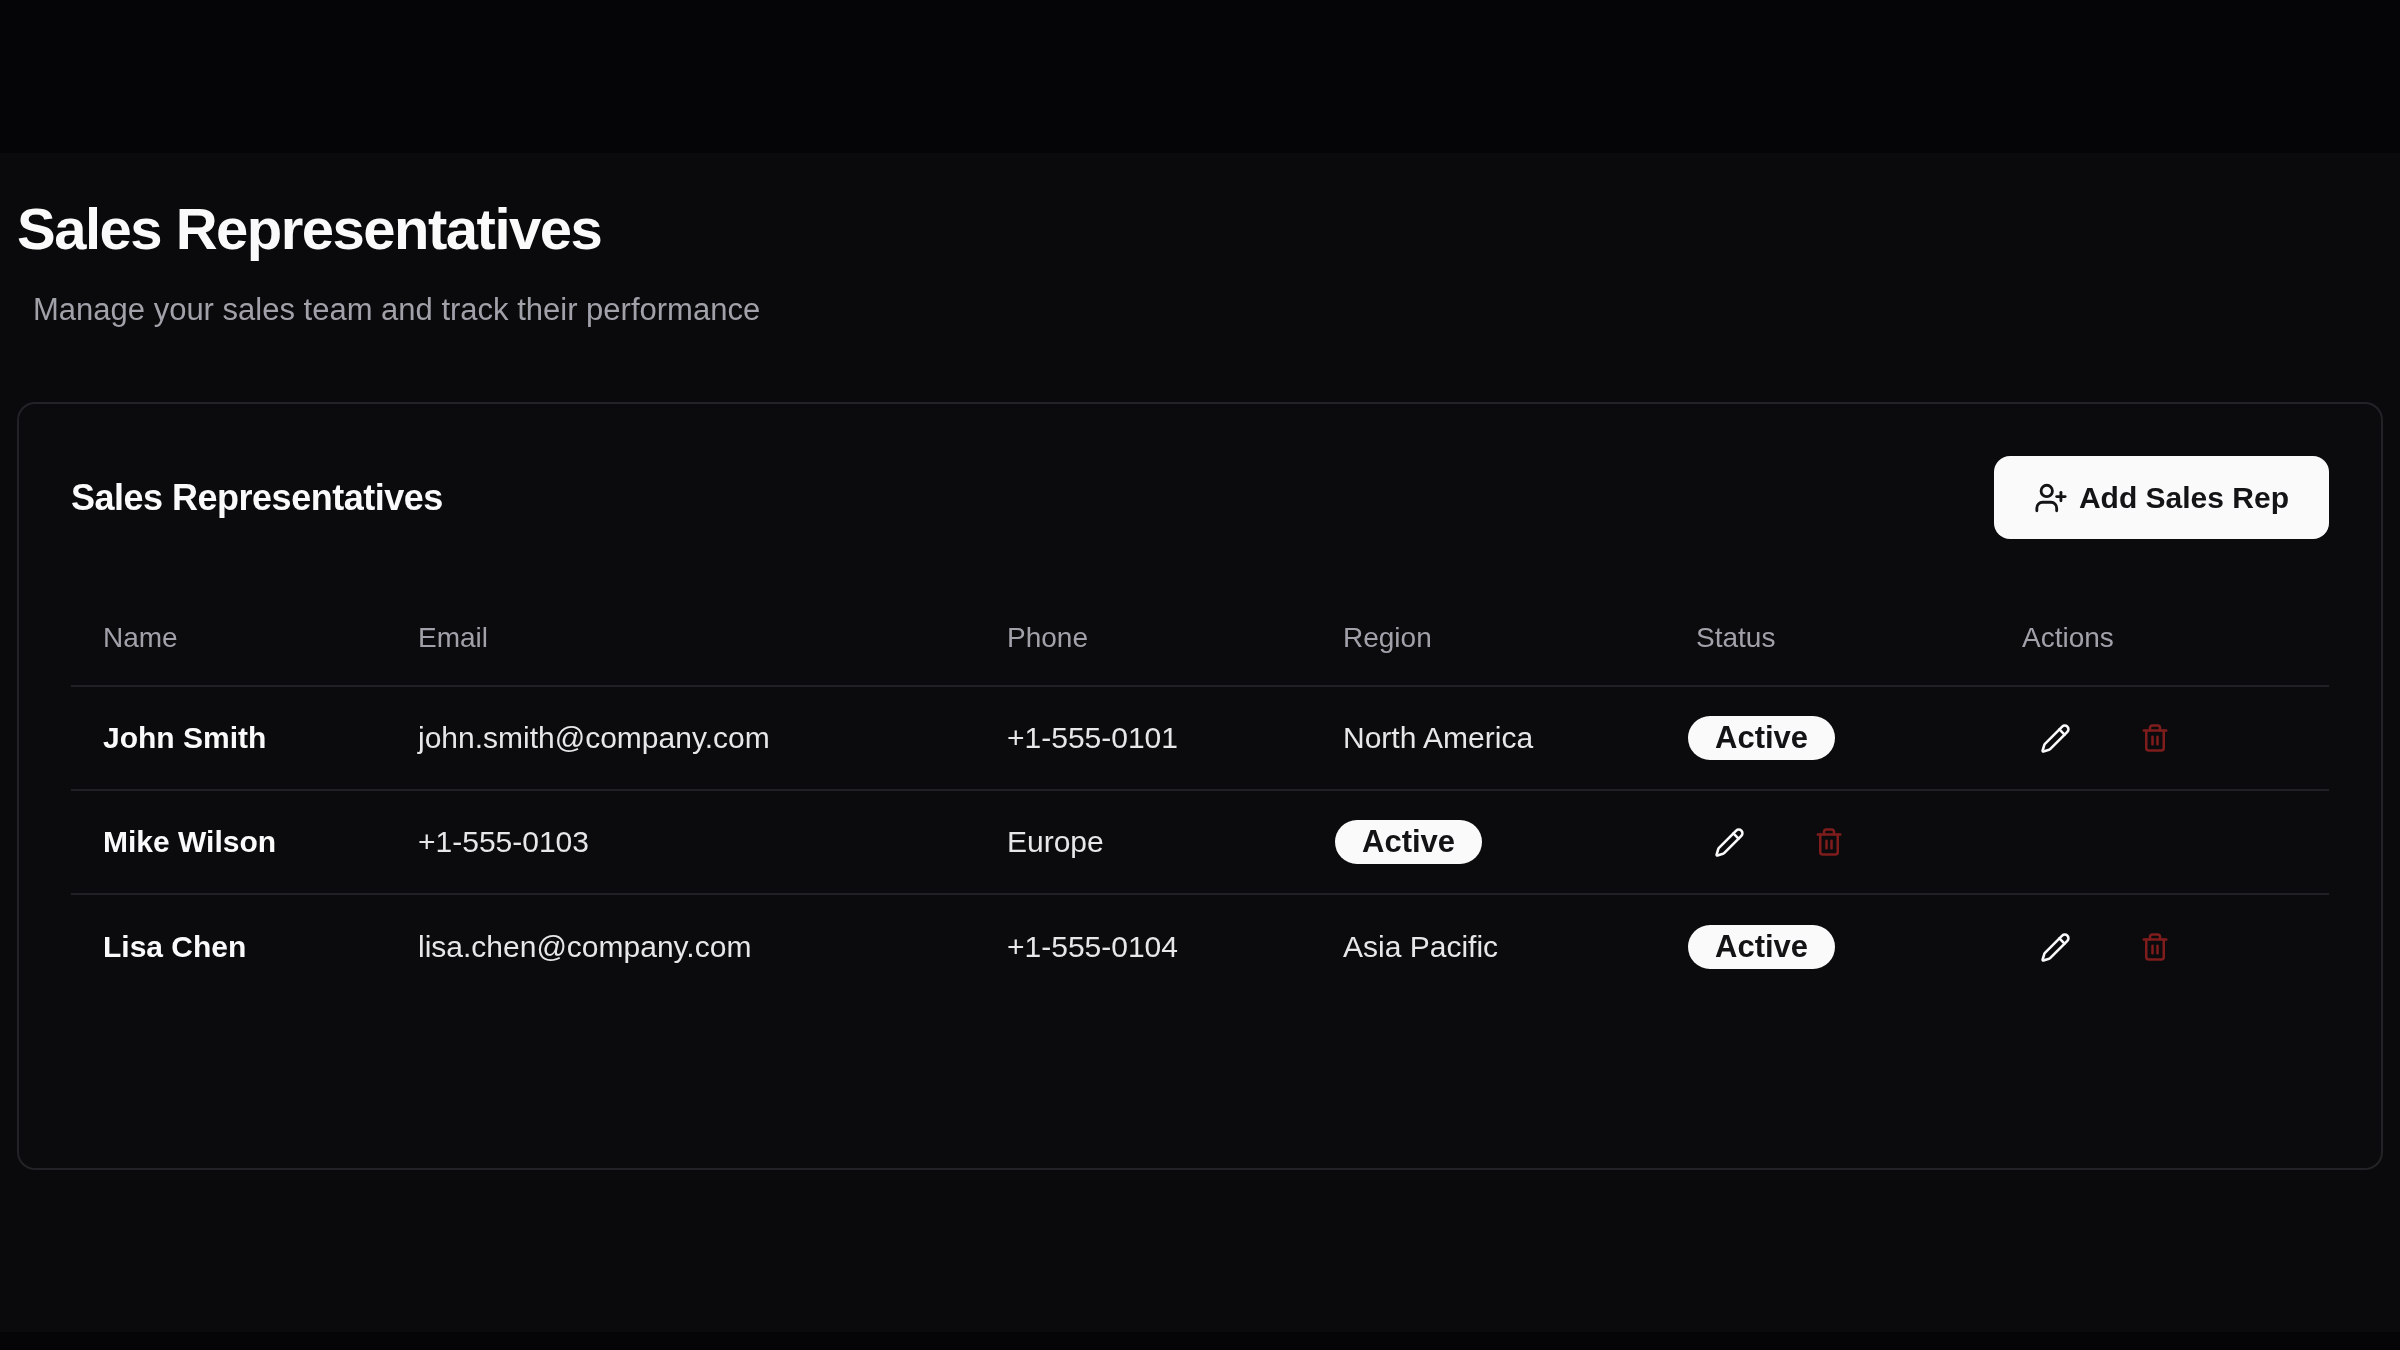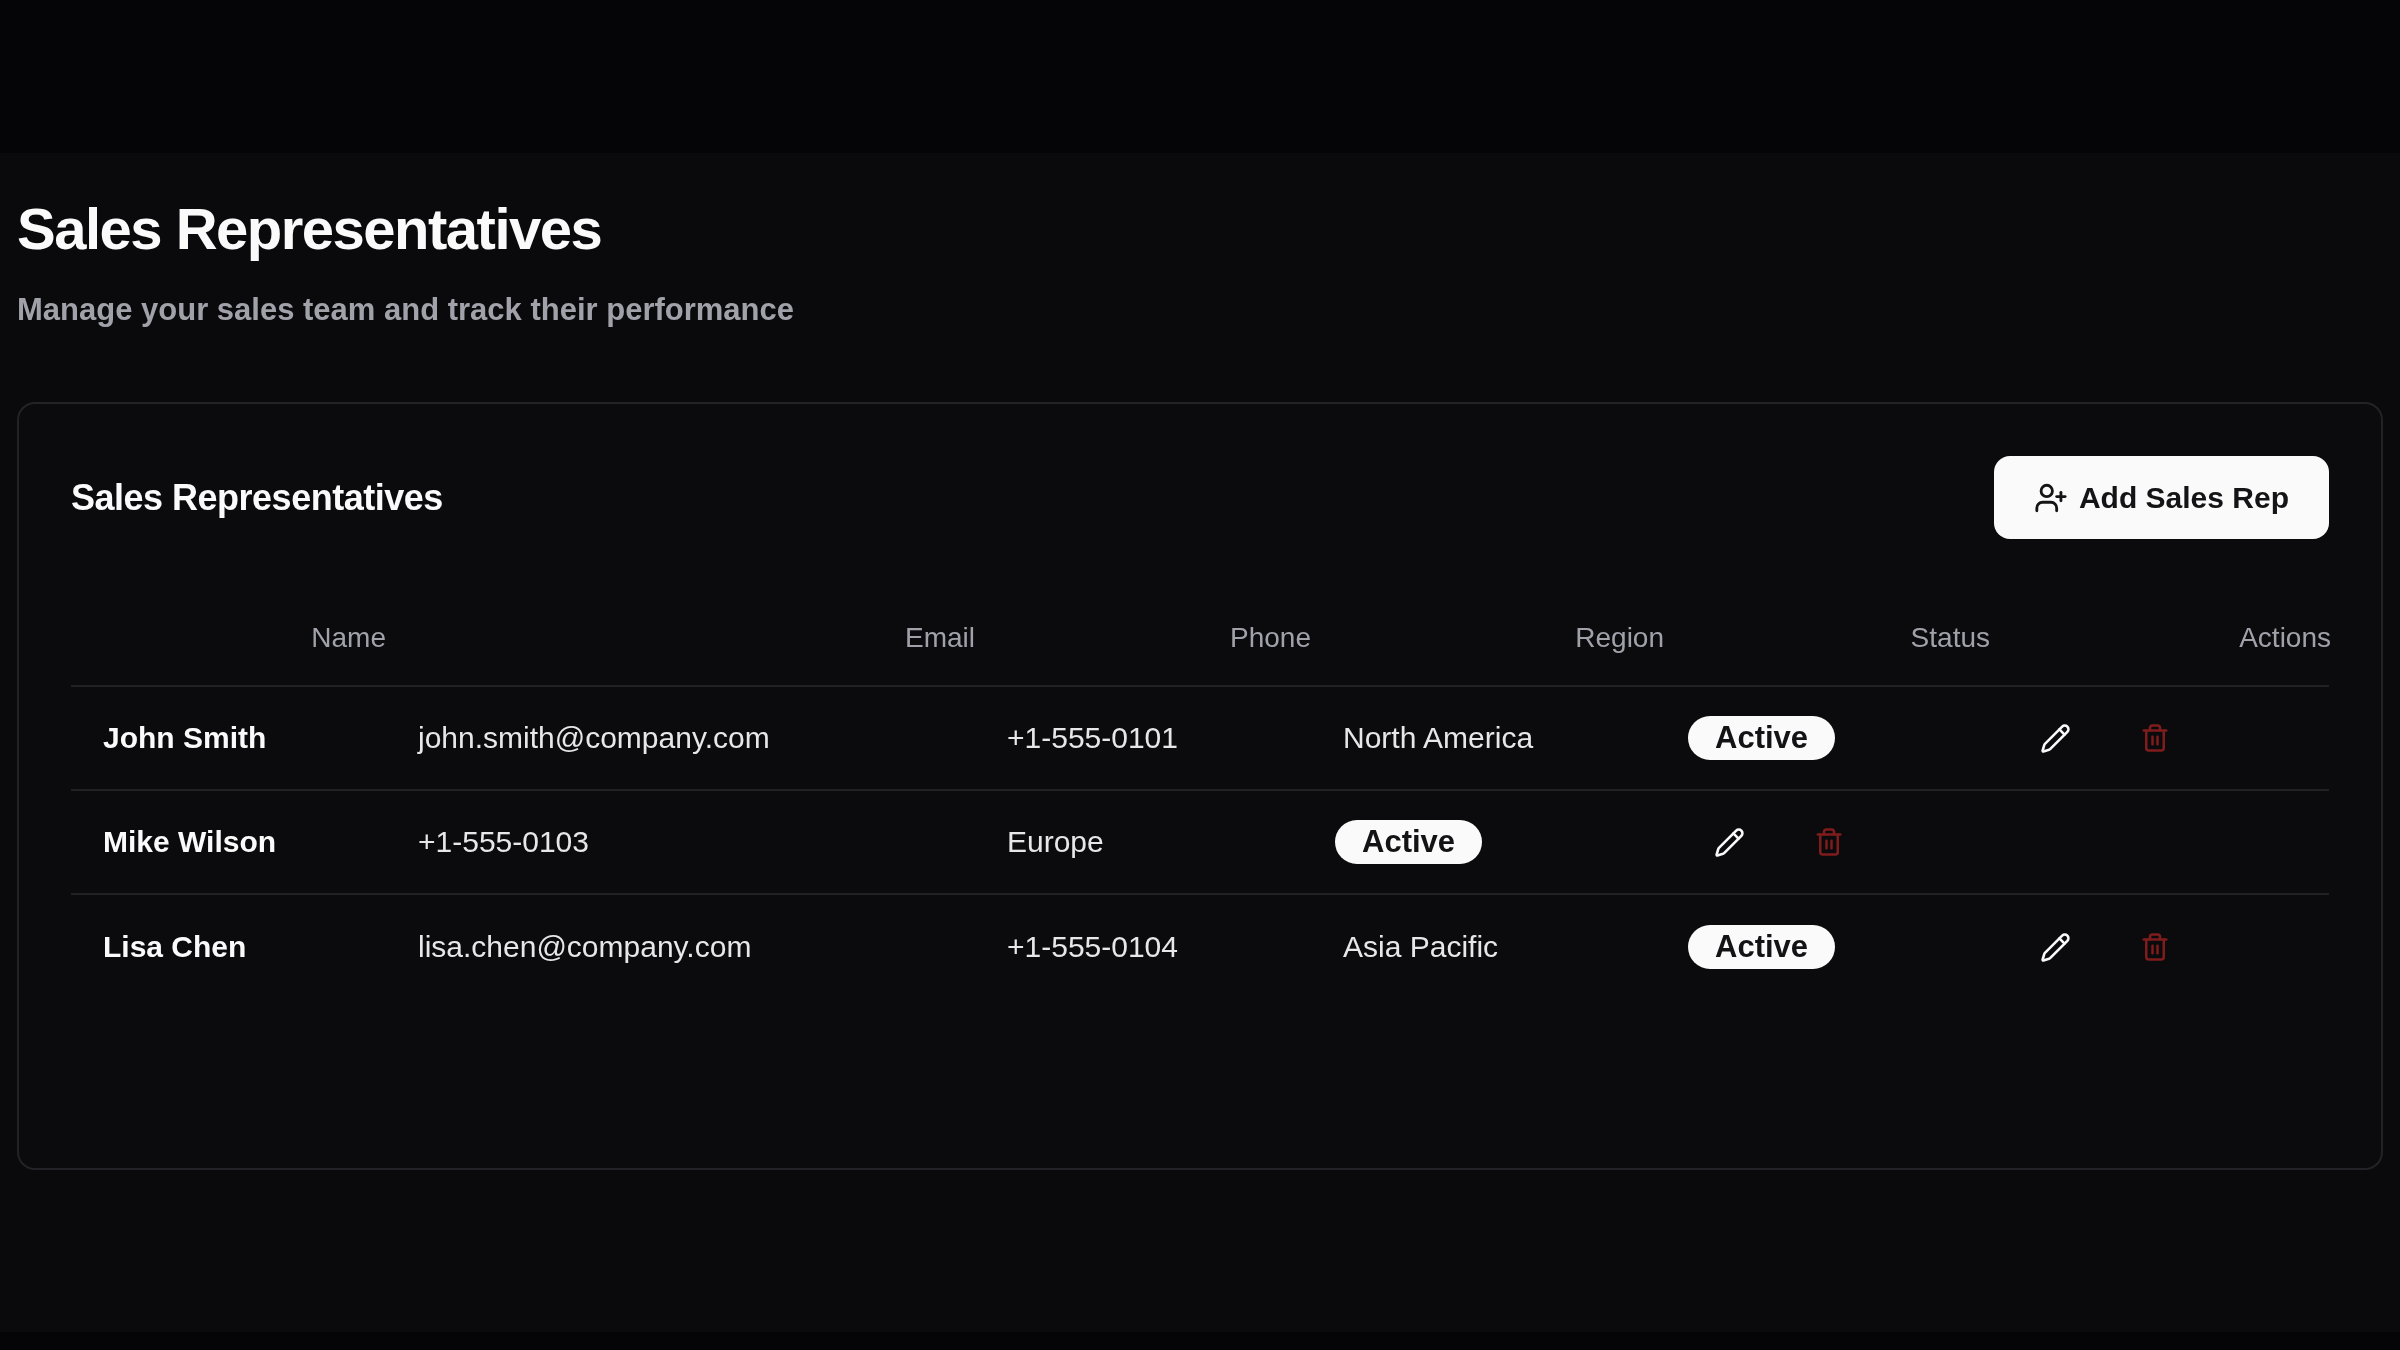--- a/index.html
+++ b/index.html
@@ -27,21 +27,21 @@
   }
   .top-band{position:absolute;top:0;left:0;width:100%;height:153px;background:var(--band);}
   .bottom-band{position:absolute;bottom:0;left:0;width:100%;height:18px;background:var(--band);}
   .page{position:relative;padding:193px 17px 17px;}
   .page-title{
     font-size:58px;font-weight:700;letter-spacing:-1.5px;
     line-height:1.25;color:var(--text);
   }
   .page-subtitle{
     margin-top:22px;font-size:31px;line-height:1.45;
-    color:var(--muted);font-weight:700;
+    color:var(--muted);font-weight:400;margin-left:16px;
   }
   .card{
     margin-top:70px;
     background:var(--card-bg);
     border:2px solid var(--card-border);
     border-radius:18px;
     padding:52px 52px 53px;
     height:768px;
   }
   .card-head{
@@ -62,21 +62,20 @@
     display:grid;
     grid-template-columns:315px 589px 336px 353px 326px 341px;
     align-items:center;
   }
   .thead{height:97px;border-bottom:2px solid var(--divider);}
   .trow{height:104px;border-bottom:2px solid var(--divider);}
   .trow:last-child{border-bottom:none;}
   .th{
     font-size:28px;font-weight:500;color:var(--muted);
     padding-left:32px;
-    text-align:right;
   }
   .td{font-size:30px;color:var(--cell);padding-left:32px;font-weight:400;}
   .td.name{font-weight:600;color:var(--text);}
   .badge{
     display:inline-flex;align-items:center;justify-content:center;
     height:44px;padding:0 27px;margin-left:24px;
     background:var(--badge-bg);color:var(--badge-text);
     border-radius:999px;font-size:31px;font-weight:700;
   }
   .actions{display:flex;align-items:center;gap:52px;padding-left:42px;}

